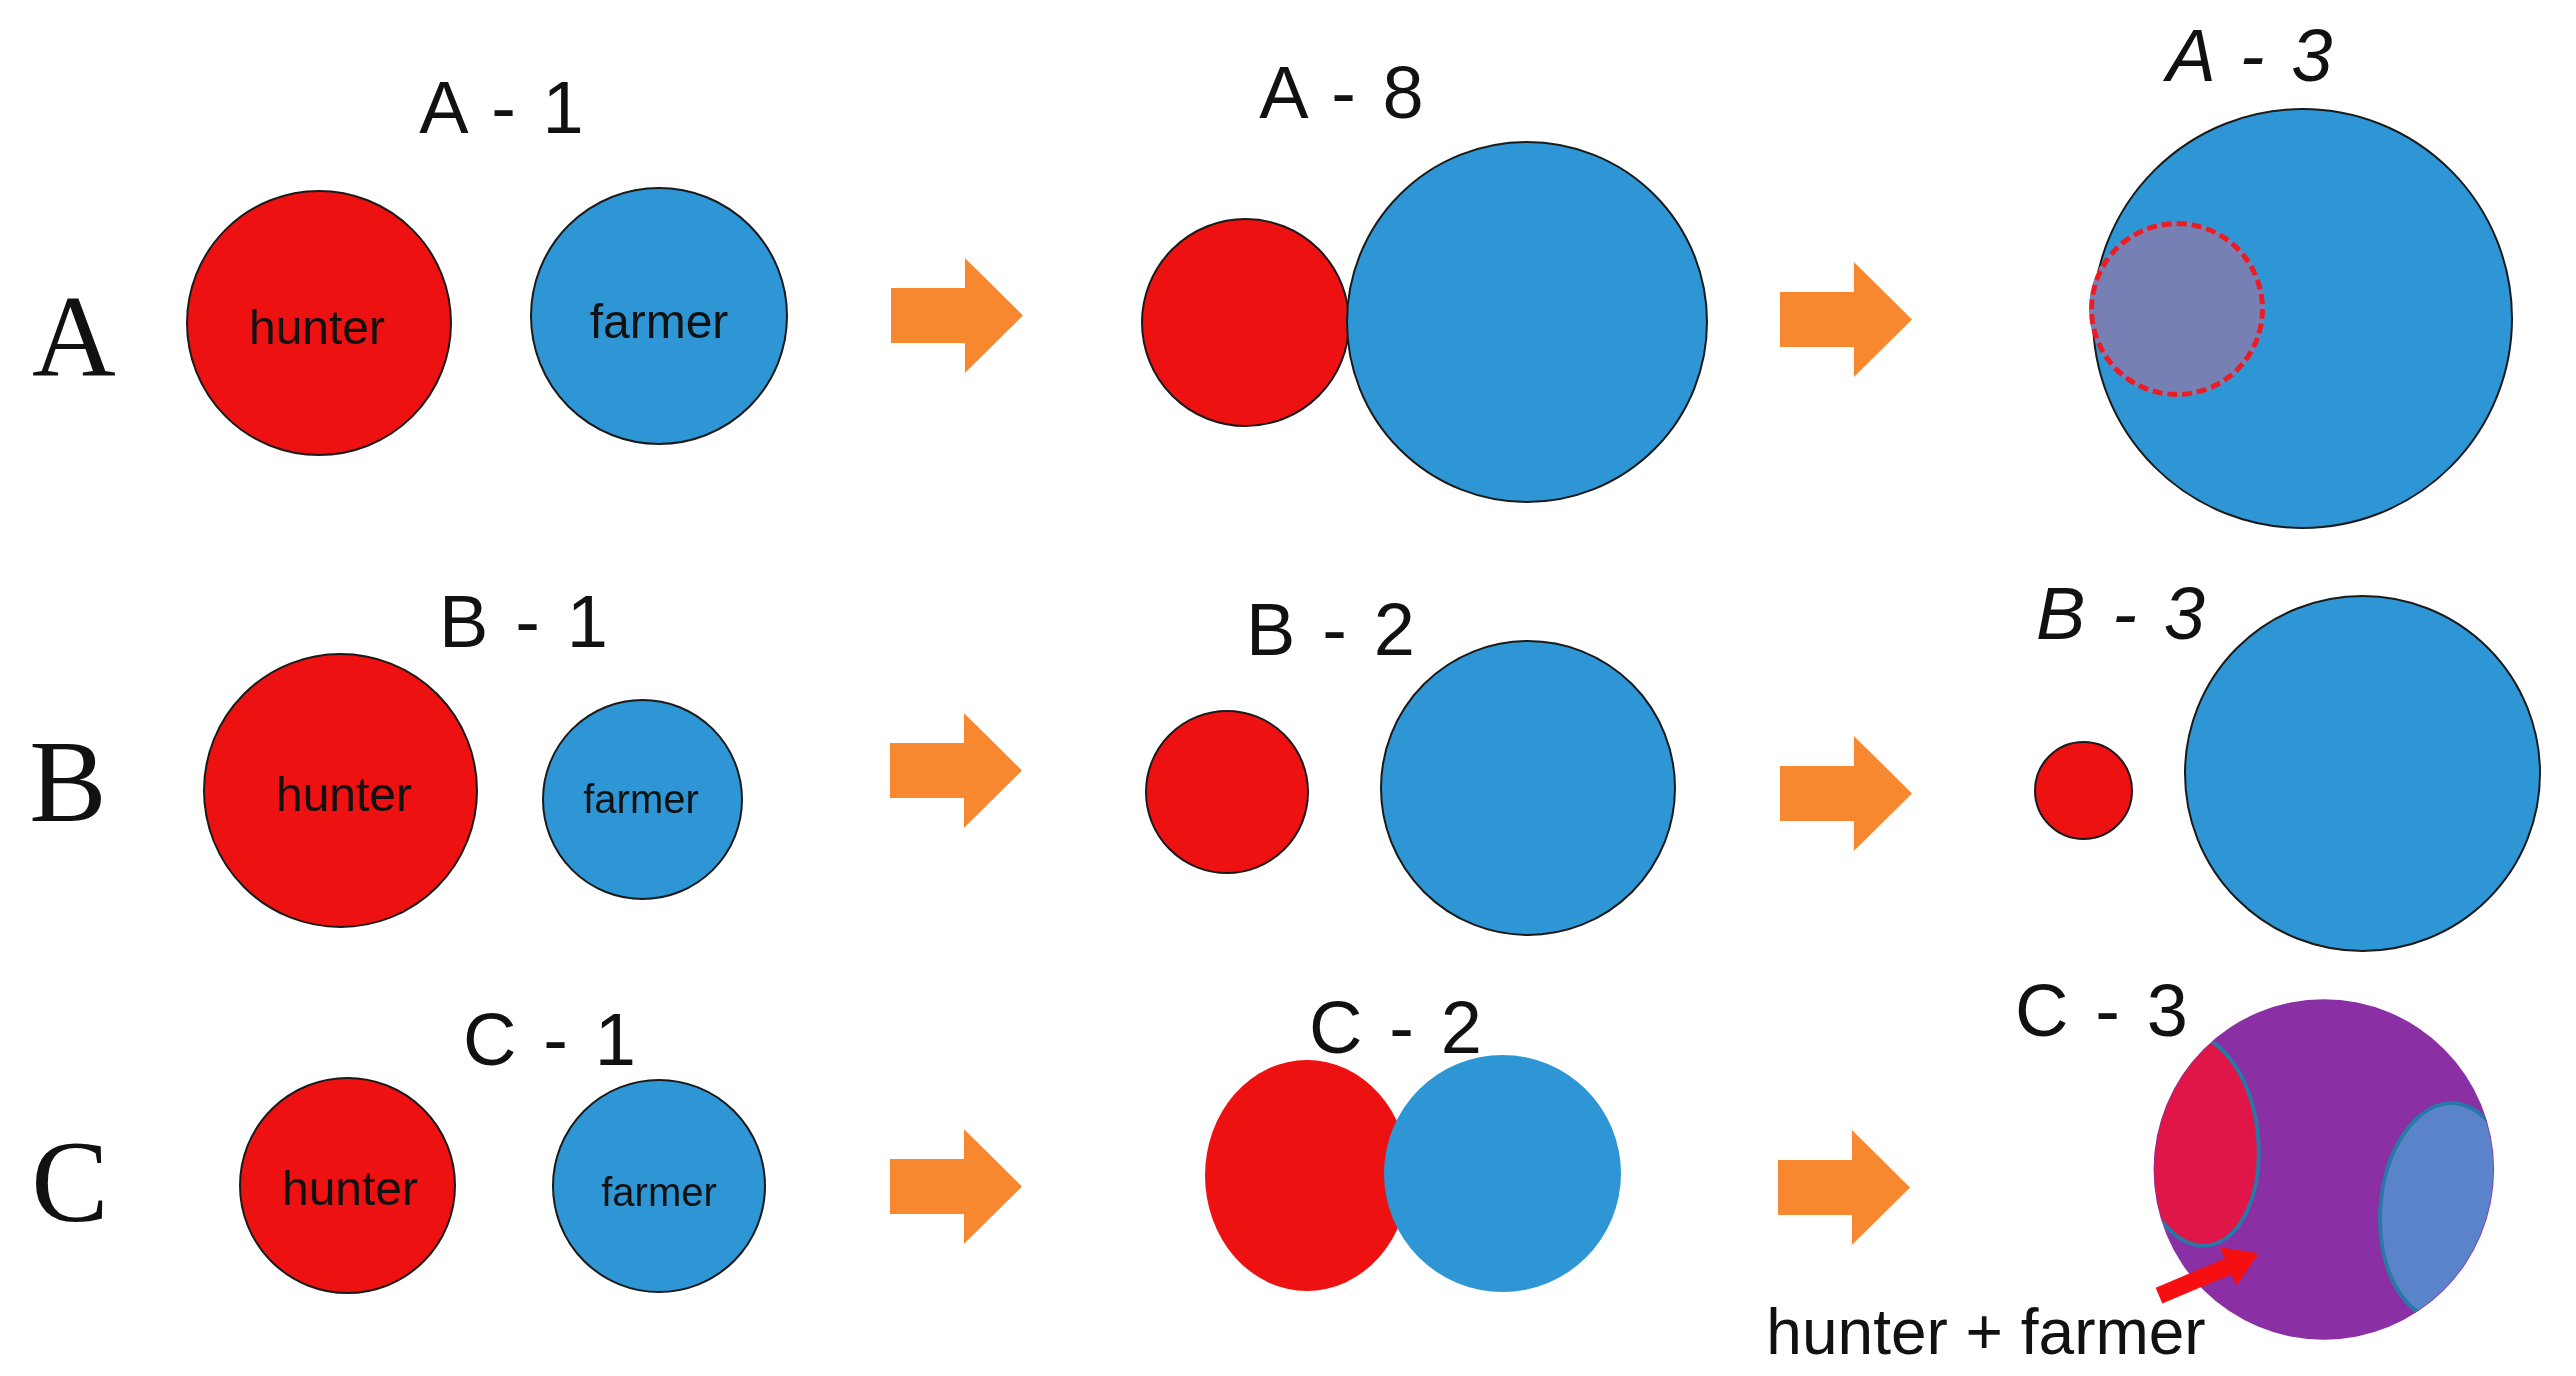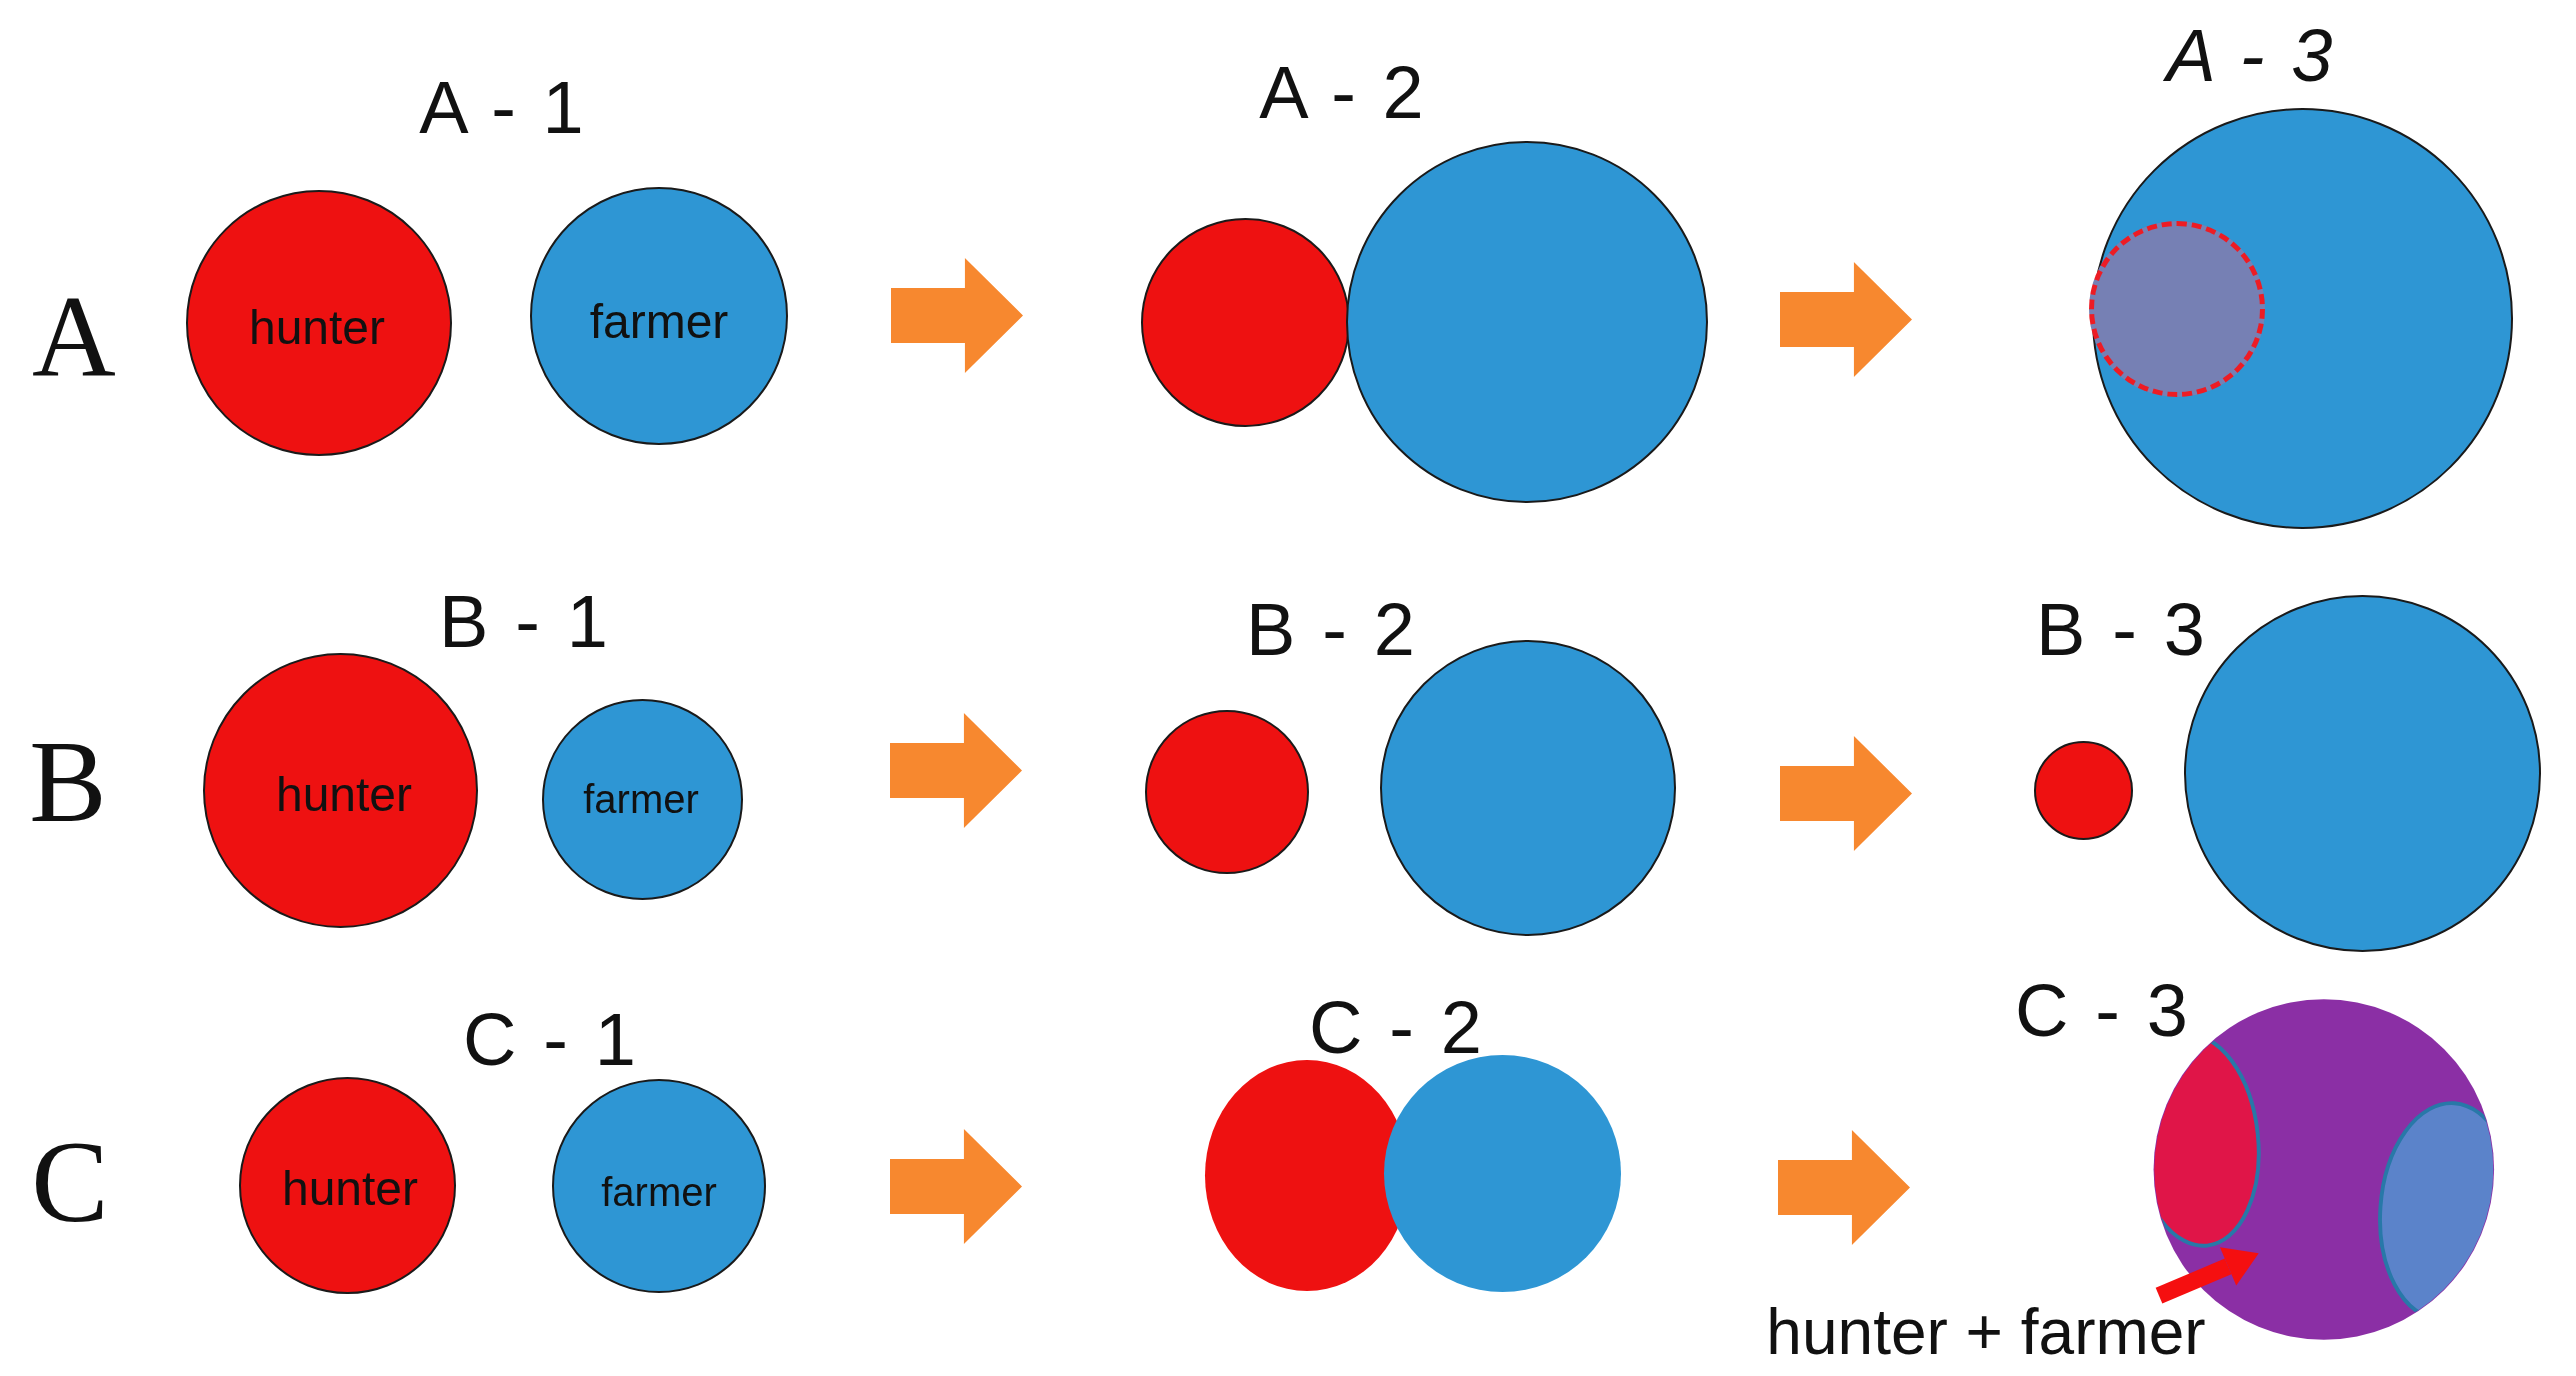--- a/index.html
+++ b/index.html
@@ -75,21 +75,21 @@
   <div class="row-letter" style="left:74px; top:337px;">A</div>
 
   <div class="stage-title" style="left:503px; top:108px;">A - 1</div>
   <div class="circle bordered hunter-fill" style="left:186px; top:190px; width:266px; height:266px;"></div>
   <div class="circle-label" style="left:317px; top:328px;">hunter</div>
   <div class="circle bordered farmer-fill" style="left:530px; top:187px; width:258px; height:258px;"></div>
   <div class="circle-label" style="left:659px; top:322px;">farmer</div>
 
   <div class="block-arrow" style="left:891px; top:258px;"></div>
 
-  <div class="stage-title" style="left:1343px; top:93px;">A - 2</div>
+  <div class="stage-title" style="left:1343px; top:93px;">A - 8</div>
   <div class="circle bordered hunter-fill" style="left:1141px; top:218px; width:209px; height:209px;"></div>
   <div class="circle bordered farmer-fill" style="left:1346px; top:141px; width:362px; height:362px;"></div>
 
   <div class="block-arrow" style="left:1780px; top:262px;"></div>
 
   <div class="stage-title" style="left:2251px; top:56px;font-style:italic;">A - 3</div>
   <div class="circle bordered farmer-fill" style="left:2092px; top:108px; width:421px; height:421px;"></div>
   <div class="assimilated-region" style="left:2089px; top:221px; width:176px; height:176px;"></div>
 
   <div class="row-letter" style="left:68px; top:782px;">B</div>
@@ -101,21 +101,21 @@
   <div class="circle-label" style="left:641px; top:799px; font-size:40px;">farmer</div>
 
   <div class="block-arrow" style="left:890px; top:713px;"></div>
 
   <div class="stage-title" style="left:1332px; top:630px;">B - 2</div>
   <div class="circle bordered hunter-fill" style="left:1145px; top:710px; width:164px; height:164px;"></div>
   <div class="circle bordered farmer-fill" style="left:1380px; top:640px; width:296px; height:296px;"></div>
 
   <div class="block-arrow" style="left:1780px; top:736px;"></div>
 
-  <div class="stage-title" style="left:2122px; top:630px;">B - 3</div>
+  <div class="stage-title" style="left:2122px; top:614px;font-style:italic;">B - 3</div>
   <div class="circle bordered hunter-fill" style="left:2034px; top:741px; width:99px; height:99px;"></div>
   <div class="circle bordered farmer-fill" style="left:2184px; top:595px; width:357px; height:357px;"></div>
 
   <div class="row-letter" style="left:70px; top:1182px;">C</div>
 
   <div class="stage-title" style="left:551px; top:1040px;">C - 1</div>
   <div class="circle bordered hunter-fill" style="left:239px; top:1077px; width:217px; height:217px;"></div>
   <div class="circle-label" style="left:350px; top:1189px;">hunter</div>
   <div class="circle bordered farmer-fill" style="left:552px; top:1079px; width:214px; height:214px;"></div>
   <div class="circle-label" style="left:659px; top:1192px; font-size:40px;">farmer</div>

